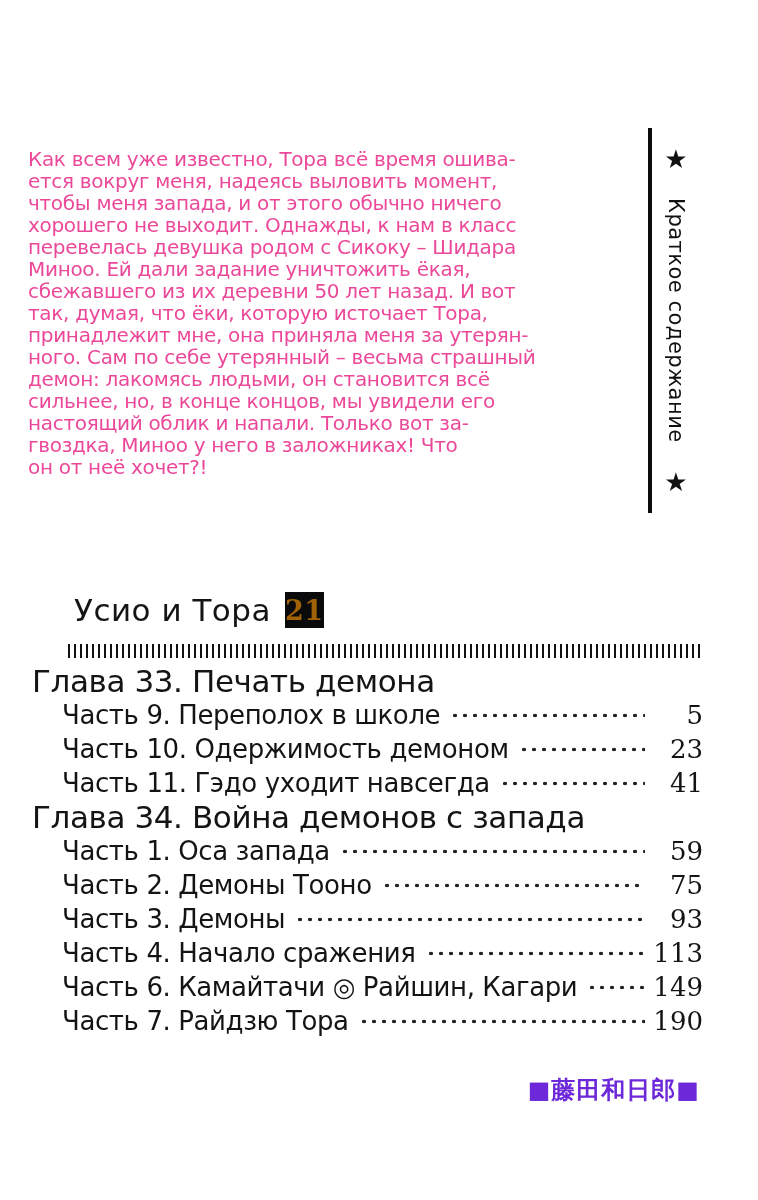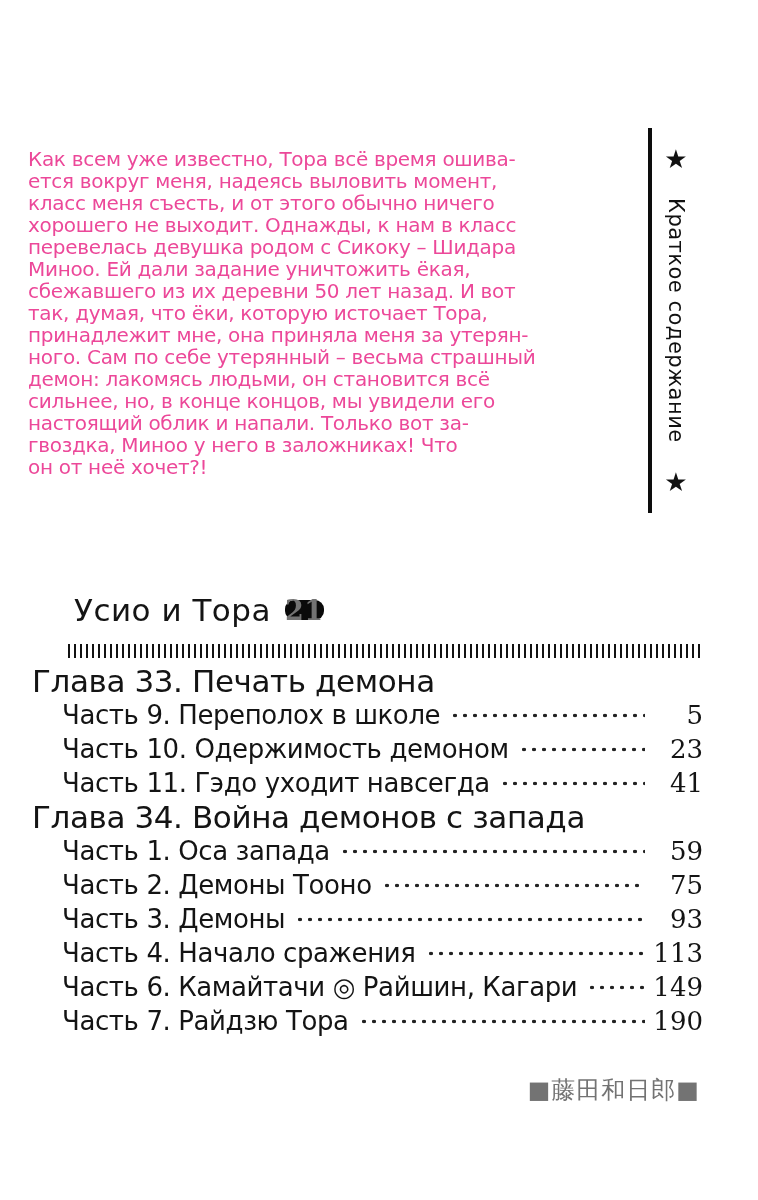--- a/index.html
+++ b/index.html
@@ -56,25 +56,24 @@
     left: 74px; top: 592px;
     display: flex; align-items: center;
     font-size: 31px;
     letter-spacing: 0.5px;
     color: #141414;
   }
   .volume-badge {
     display: inline-flex;
     align-items: center; justify-content: center;
     margin-left: 14px;
-    min-width: 38px; height: 20px;
-    background: #0a0a0a; color: #737373;
+    min-width: 38px; height: 36px;
+    background: #0a0a0a; color: #a16207;
     font-size: 27px; font-weight: bold;
     font-family: "DejaVu Serif", serif;
-    border-radius: 9px;
   }
 
   
   .barcode {
     position: absolute;
     left: 68px; top: 644px;
     width: 635px; height: 14px;
     background: repeating-linear-gradient(90deg,
       #121212 0px, #121212 2px,
       transparent 2px, transparent 6px);
@@ -112,36 +111,36 @@
     min-width: 50px;
     text-align: right;
     letter-spacing: 0;
   }
 
   
   .author {
     position: absolute;
     right: 58px; top: 1074px;
     font-size: 24px;
-    font-weight: normal;
-    color: #737373;
+    font-weight: bold;
+    color: #6d28d9;
     letter-spacing: 1px;
   }
 </style>
 </head>
 <body>
 
 <div class="page">
 
   <div class="synopsis">
   <div>Как всем уже известно, Тора всё время ошива-</div>
 
   <div>ется вокруг меня, надеясь выловить момент,</div>
 
-  <div>класс меня съесть, и от этого обычно ничего</div>
+  <div>чтобы меня запада, и от этого обычно ничего</div>
 
   <div>хорошего не выходит. Однажды, к нам в класс</div>
 
   <div>перевелась девушка родом с Сикоку – Шидара</div>
 
   <div>Миноо. Ей дали задание уничтожить ёкая,</div>
 
   <div>сбежавшего из их деревни 50 лет назад. И вот</div>
 
   <div>так, думая, что ёки, которую источает Тора,</div>

